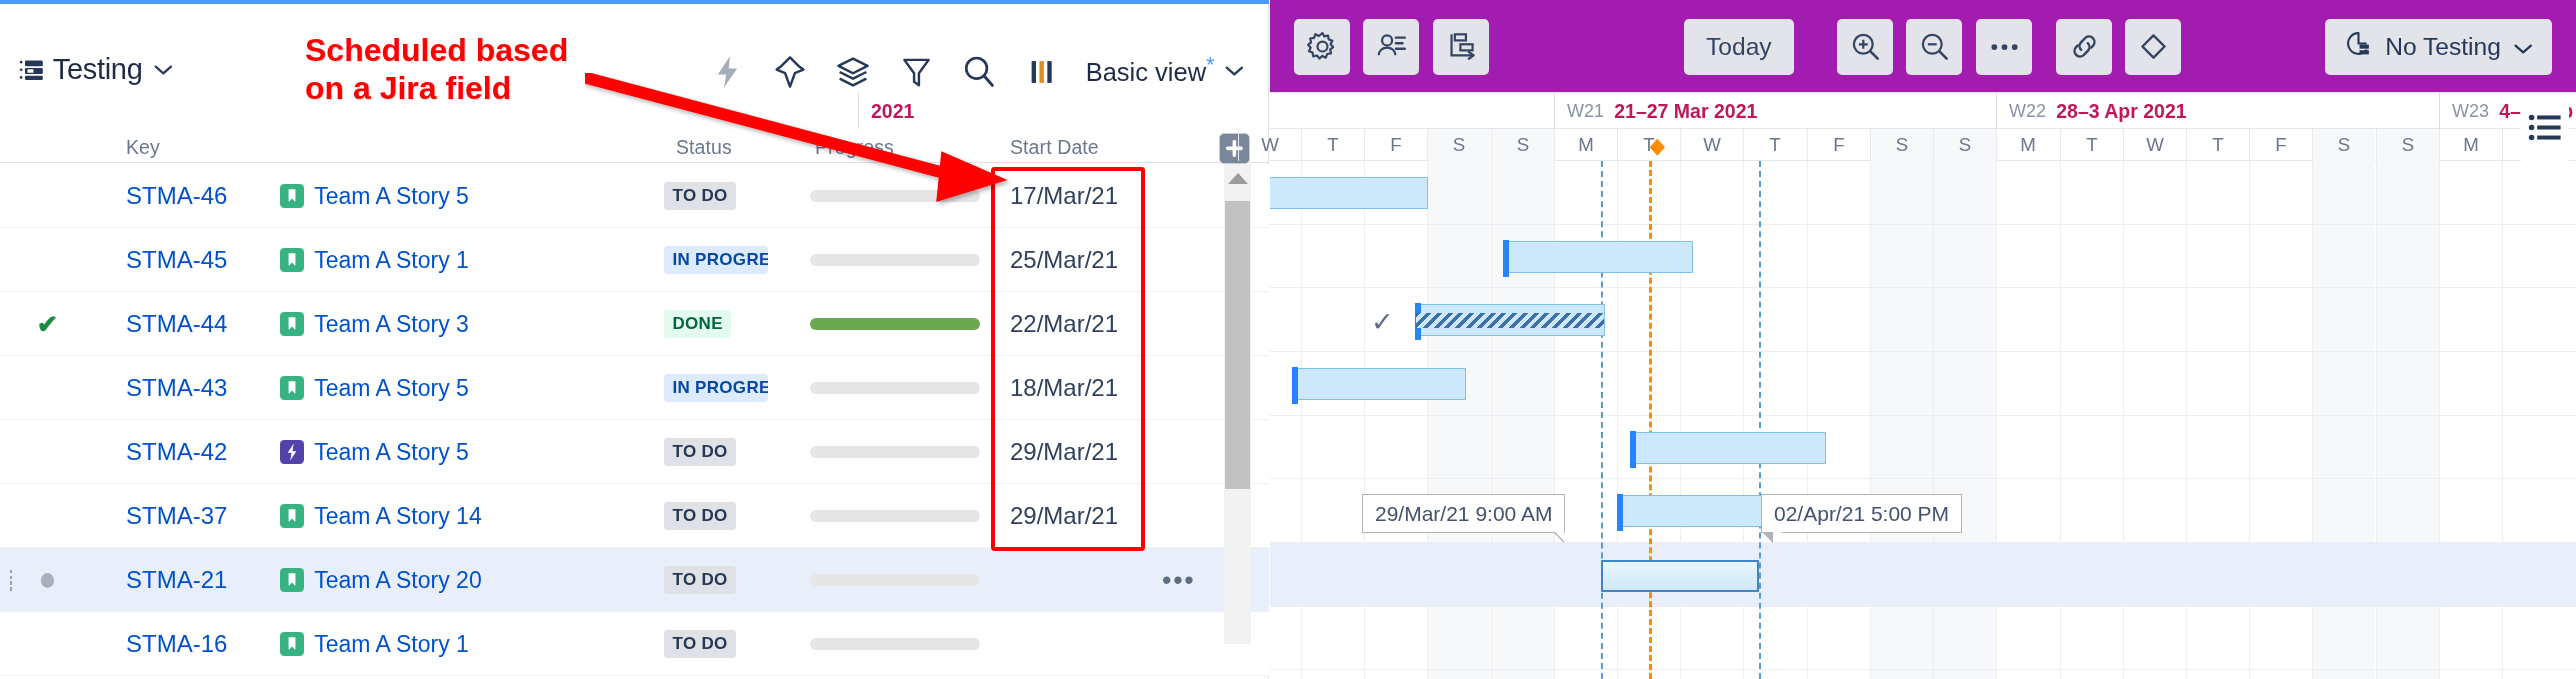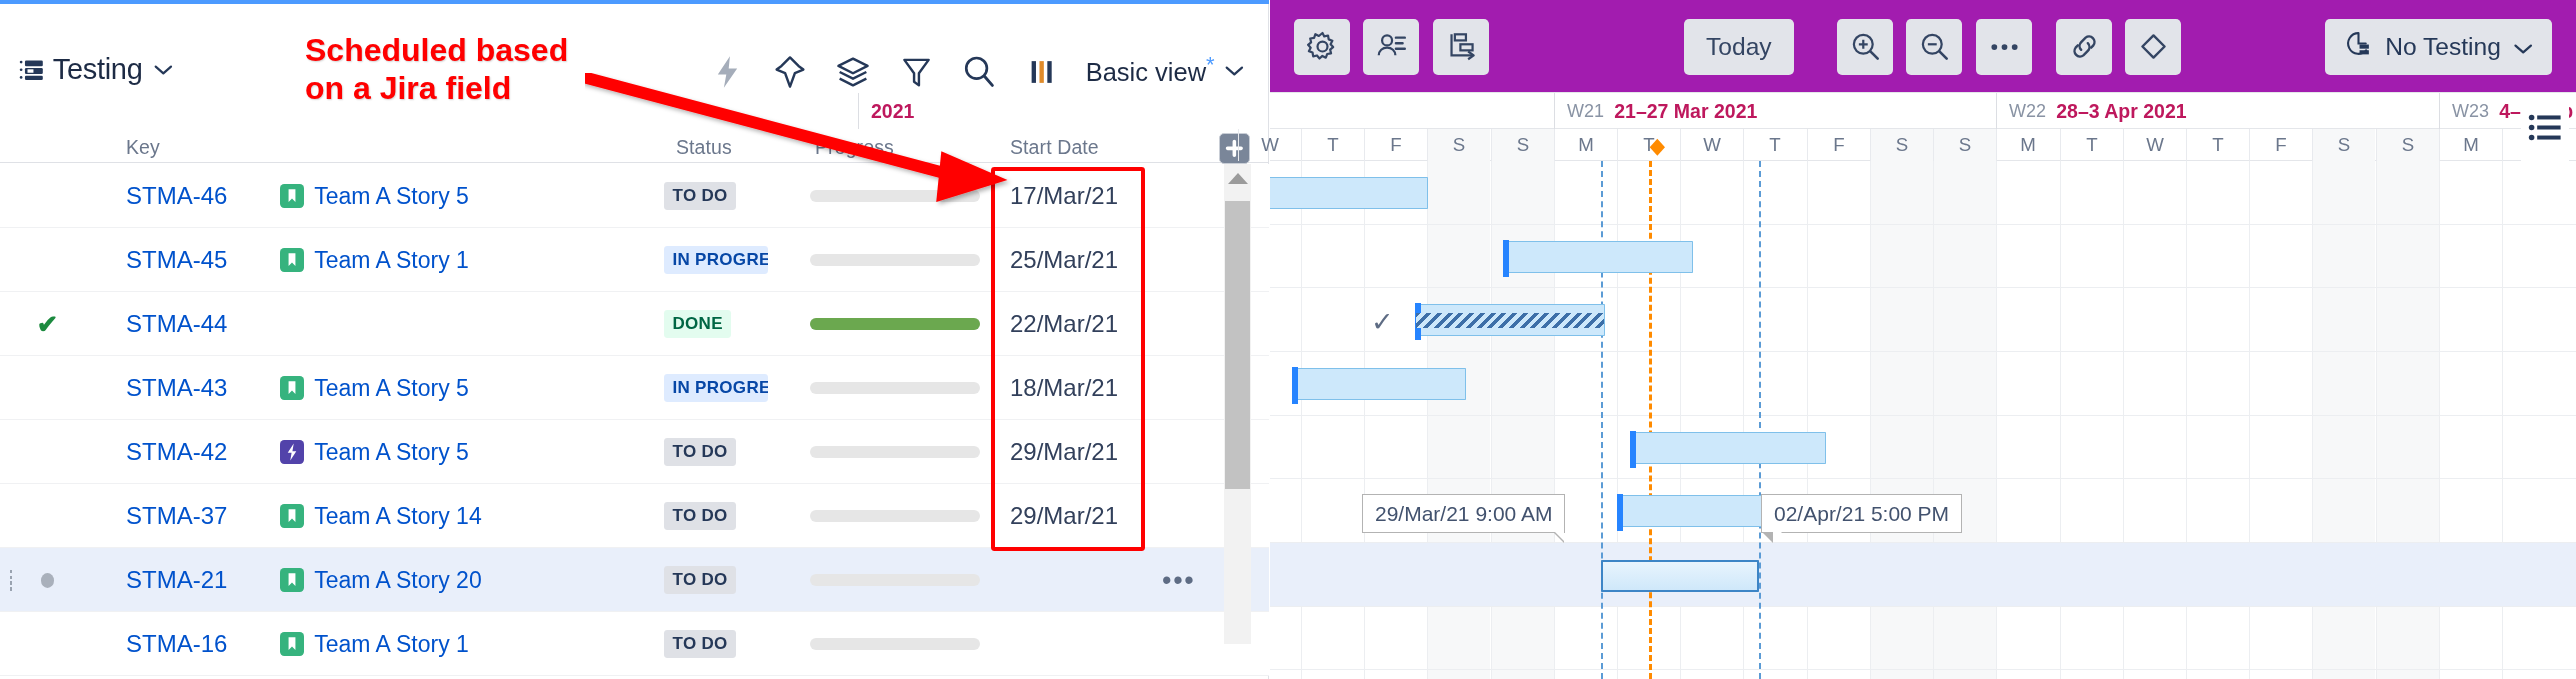--- a/index.html
+++ b/index.html
@@ -412,20 +412,28 @@
           <div class="cell c-start">
             <span class="start-date">25/Mar/21</span>
           </div>
         </div>
         <div class="row">
           <div class="cell c-flag">
             <span class="done-check">✔</span>
           </div>
           <div class="cell c-key">
             <span class="key-link">STMA-44</span>
+          </div>
+          <div class="cell c-summary">
+            <span class="type-icon type-story">
+              <svg width="24" height="24" viewBox="0 0 28 28">
+                <path d="M10 6 H18 V21 L14 17 L10 21 Z" fill="#fff"></path>
+              </svg>
+            </span>
+            <span class="sum-link">Team A Story 3</span>
           </div>
           <div class="cell c-status">
             <span class="badge done">DONE</span>
           </div>
           <div class="cell c-progress">
             <div class="prog-track">
               <div class="prog-fill" style="width:100%"></div>
             </div>
           </div>
           <div class="cell c-start">

